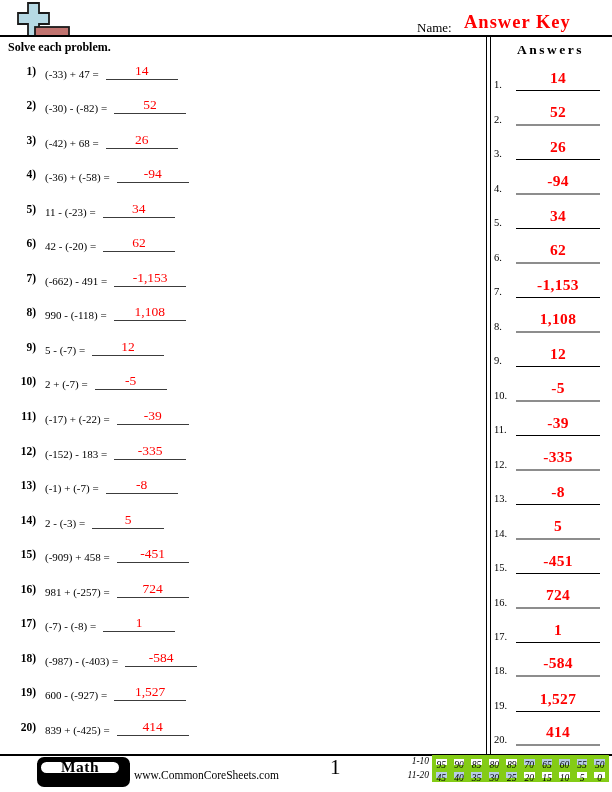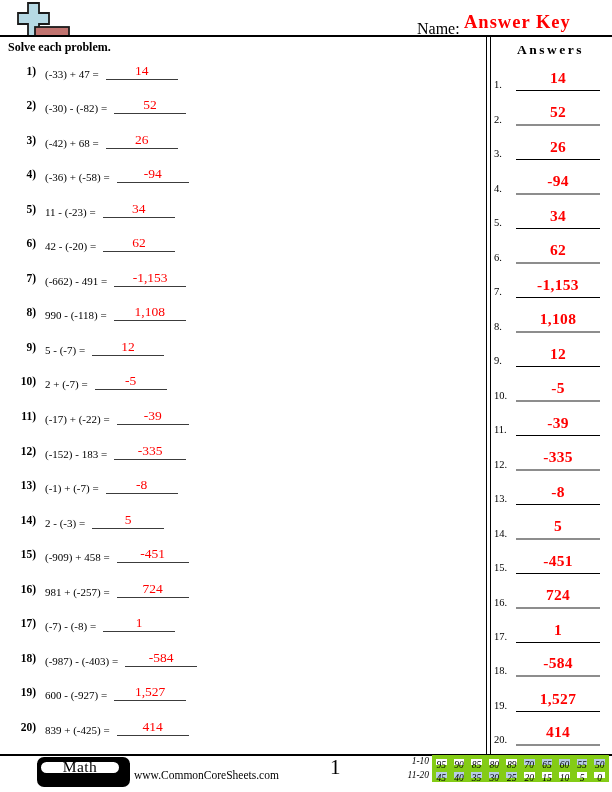--- a/index.html
+++ b/index.html
@@ -8,21 +8,21 @@
     background:#ffffff; font-family:"Liberation Serif","DejaVu Serif",serif;
     color:#000; overflow:hidden;
   }
 
   
   .icon-wrap { position:absolute; left:12px; top:2px; width:62px; height:35px; }
   .page-title {
     position:absolute; left:70px; top:17px; width:350px;
     text-align:center; font-size:15.5px; letter-spacing:0.2px;
   }
-  .name-label { position:absolute; left:417px; top:20px; font-size:16px; }
+  .name-label { position:absolute; left:417px; top:20px; font-size:13px; }
   .name-value {
     position:absolute; left:464px; top:12px; width:150px;
     font-size:18.5px; font-weight:bold; letter-spacing:1px; color:var(--answer-red);
   }
   .hrule-top { position:absolute; left:0; top:35px; width:612px; height:2.2px; background:#000; }
   .instructions { position:absolute; left:8px; top:40px; font-size:12px; font-weight:bold; }
 
   
   .vline {
     position:absolute; left:486px; top:36px; height:719px; width:5px;
@@ -53,21 +53,21 @@
   .answer-row:nth-child(even) .aline { border-bottom:2.2px solid #8d8d8d; }
   .aval { color:var(--answer-red); font-weight:bold; font-size:15.5px; display:inline-block; padding-bottom:3px; letter-spacing:0.3px; }
 
   
   .hrule-bottom { position:absolute; left:0; top:754px; width:612px; height:2.4px; background:#000; }
   .math-box { position:absolute; left:37px; top:757px; width:93px; height:30px; background:#000; border-radius:7px; }
   .math-inner {
     position:absolute; left:2px; top:2.5px; bottom:12px; width:78px;
     background:#fff; border:2.2px solid #000; border-radius:14px;
     display:flex; align-items:center; justify-content:center;
-    font-weight:normal; font-size:15.5px; letter-spacing:0.5px;
+    font-weight:bold; font-size:15.5px; letter-spacing:0.5px;
   }
   .website { position:absolute; left:134px; top:769px; font-size:11.5px; }
   .page-number { position:absolute; left:330px; top:755px; font-size:21px; }
 
   .grading { position:absolute; right:3px; top:754.5px;font-style:italic; }
   .grade-row { display:flex; }
   .grade-row + .grade-row .grade-cell { margin-top:-1px; }
   .grade-label {
     width:32px; font-size:9.5px; text-align:right; padding-right:4px;
     line-height:13.5px; height:13.5px;

